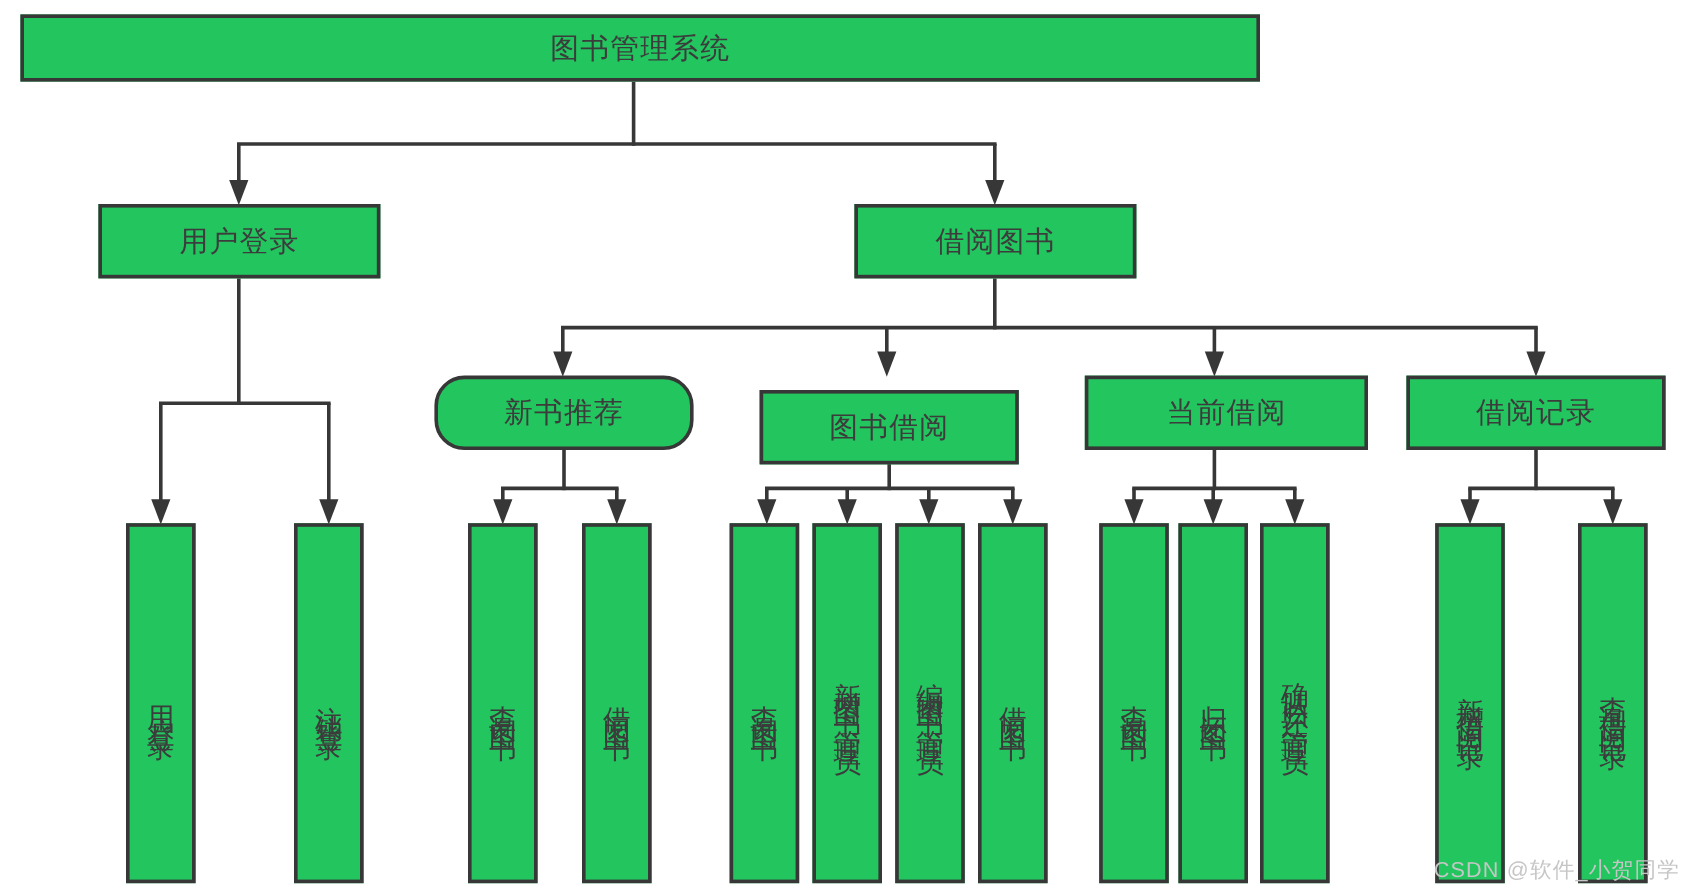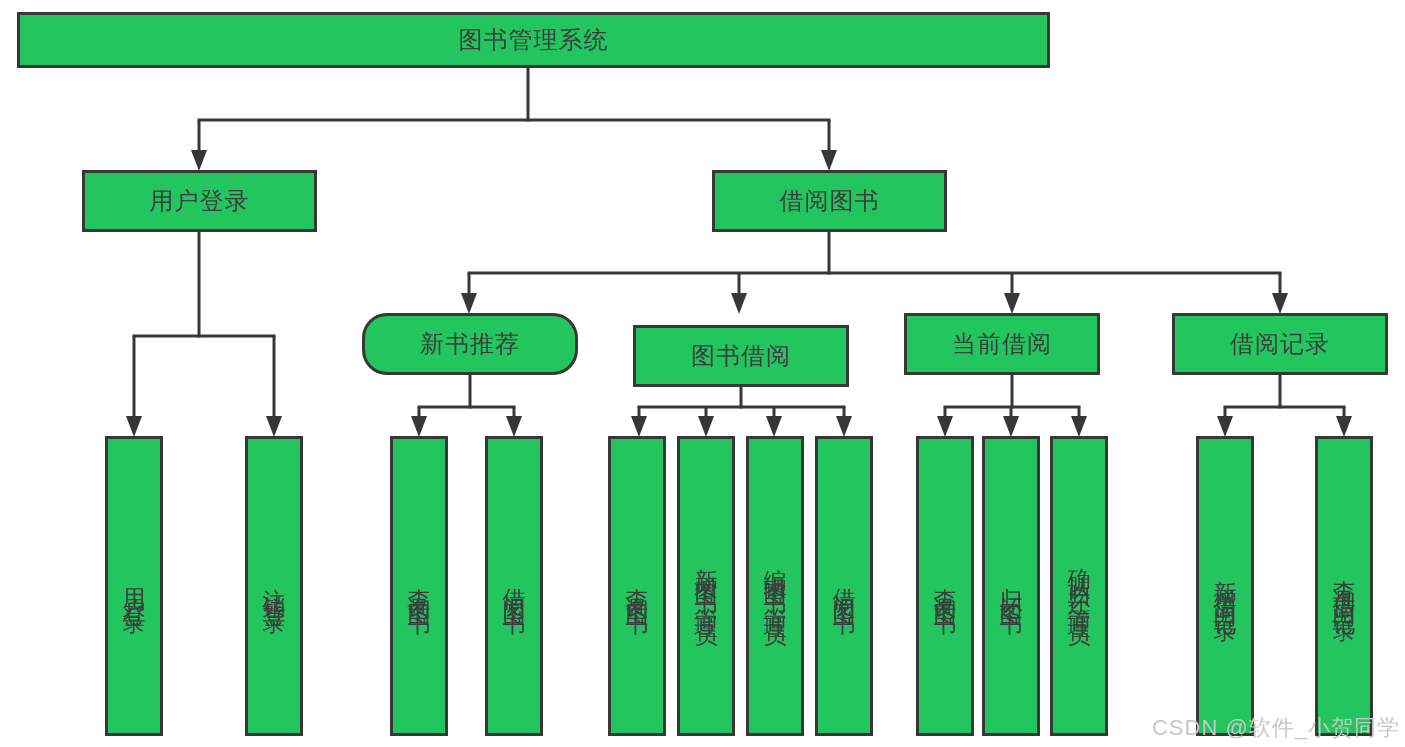--- a/index.html
+++ b/index.html
@@ -34,21 +34,21 @@
     writing-mode: vertical-rl;
     text-orientation: mixed;
     letter-spacing: 8px;
     line-height: 1;
     white-space: nowrap;
   }
   #watermark {
     position: absolute;
     right: 5px;
     top: 713px;
-    font-size: 22px;
+    font-size: 18px;
     color: var(--wm, #c6c6c6);
     z-index: 3;
     letter-spacing: 1px;
   }
 </style>
 </head>
 <body>
 
 <div id="canvas">
 
@@ -117,21 +117,21 @@
   <div class="node h" style="left:712px; top:170px; width:235px; height:62px;">
     <span>借阅图书</span>
   </div>
 
   <div class="node h" style="left:362px; top:313px; width:216px; height:62px;border-radius:25px;">
     <span>新书推荐</span>
   </div>
   <div class="node h" style="left:633px; top:313px; width:216px; height:62px;margin-top:12px;">
     <span>图书借阅</span>
   </div>
-  <div class="node h" style="left:904px; top:313px; width:196px; height:62px;">
+  <div class="node h" style="left:904px; top:313px; width:236px; height:62px;">
     <span>当前借阅</span>
   </div>
   <div class="node h" style="left:1172px; top:313px; width:216px; height:62px;">
     <span>借阅记录</span>
   </div>
 
   <div class="node v" style="left:105px; top:436px; width:58px; height:300px;">
     <span class="vtext">用户登录</span>
   </div>
   <div class="node v" style="left:245px; top:436px; width:58px; height:300px;">

